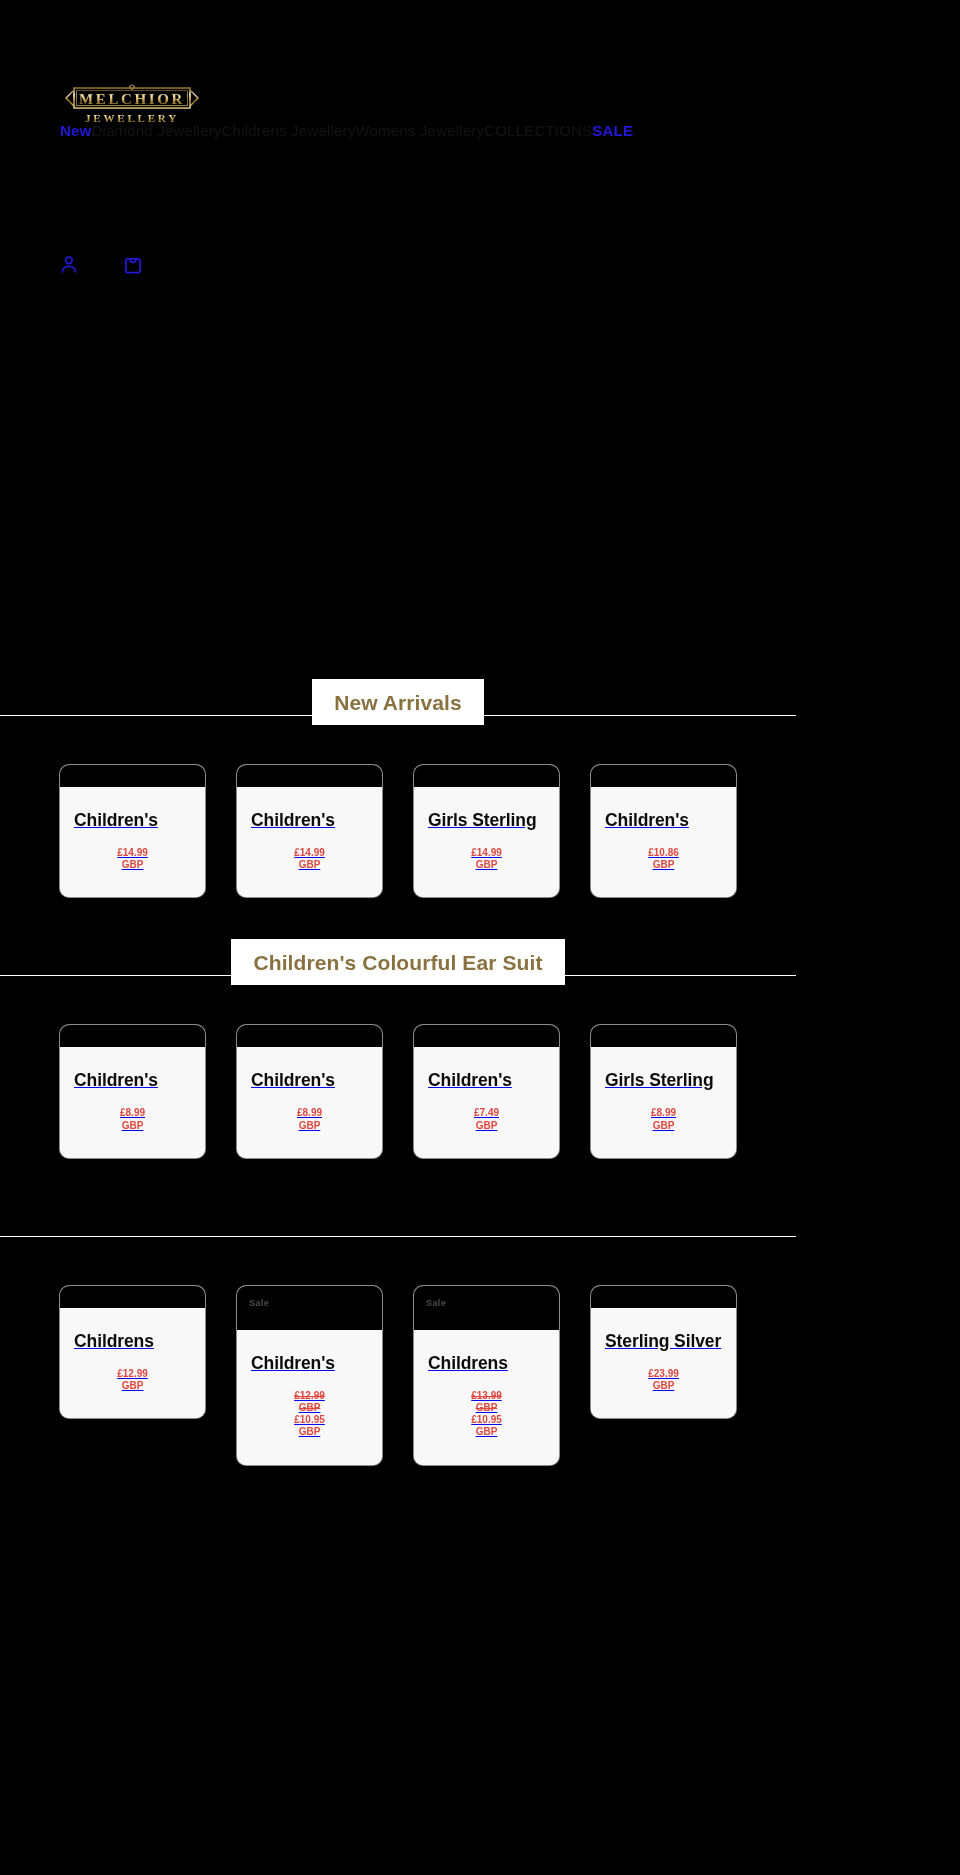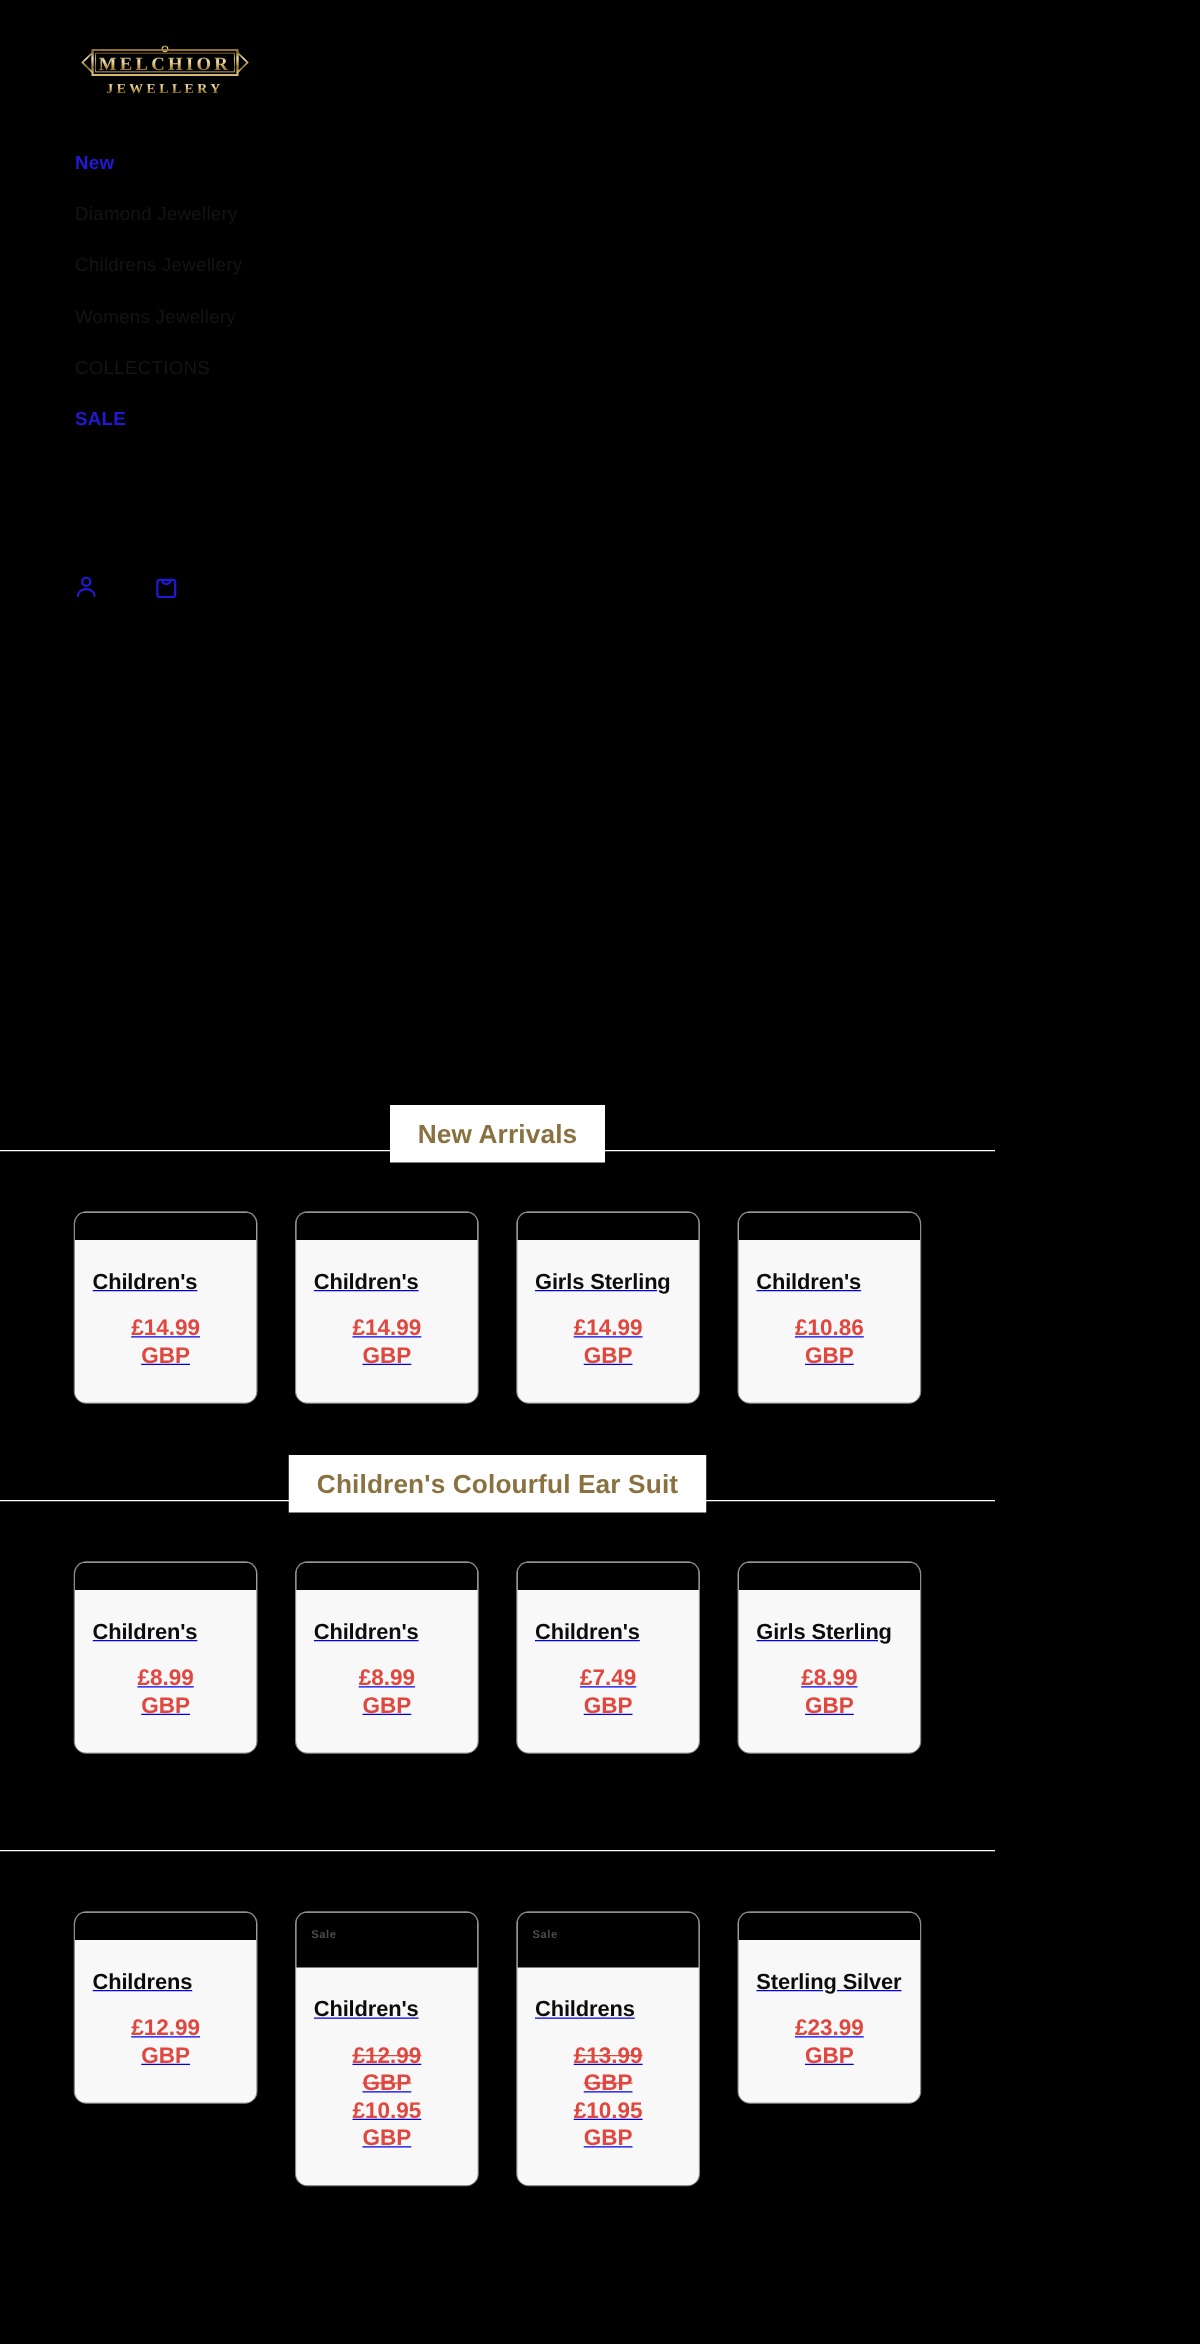--- a/index.html
+++ b/index.html
@@ -17,28 +17,29 @@
   }
   .logo-wrap {
     padding-left: 62px;
     height: 52px;
   }
   .logo {
     display: inline-block;
     position: relative;
     width: 152px;
     height: 46px;
+    margin-top: 48px;
   }
   .logo svg { display: block; }
 
   .nav {
     margin-top: 22px;
     padding-left: 60px;
     display: flex;
-    flex-direction: column;
+    flex-direction: row;
     gap: 0px;
   }
   .nav-item {
     display: block;
     font-size: 15px;
     line-height: 1;
     padding: 13px 0;
     letter-spacing: 0.2px;
     text-decoration: none;
     font-weight: 400;
@@ -141,21 +142,21 @@
     height: 24px;
     overflow: hidden;
     word-break: normal;
     letter-spacing: -0.1px;
   }
   .card-prices {
     margin-top: 14px;
     text-align: center;
   }
   .price {
-    font-size: 18px;
+    font-size: 10px;
     font-weight: 700;
     color: #e0473e;
     line-height: 1.22;
     display: block;
   }
   .price.was {
     text-decoration: line-through;
   }
   .price-cur { display: block; }
   .spacer-44 { height: 44px; }

